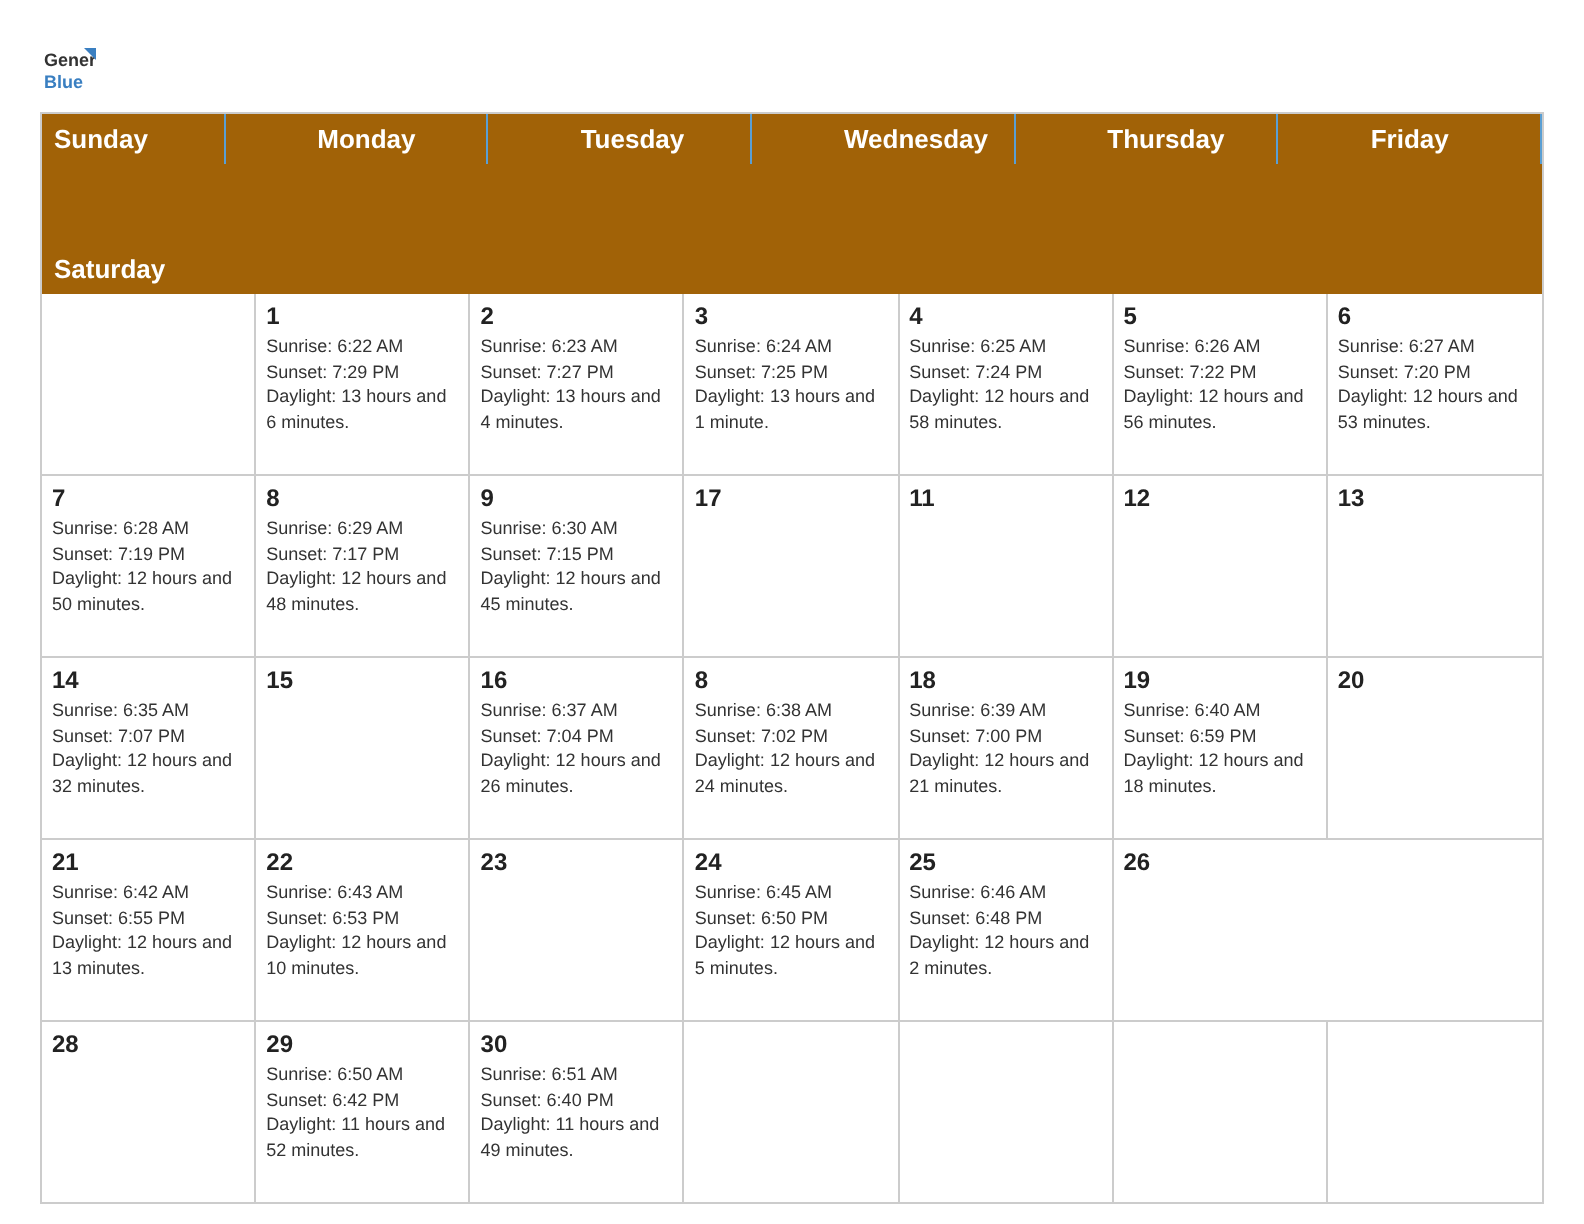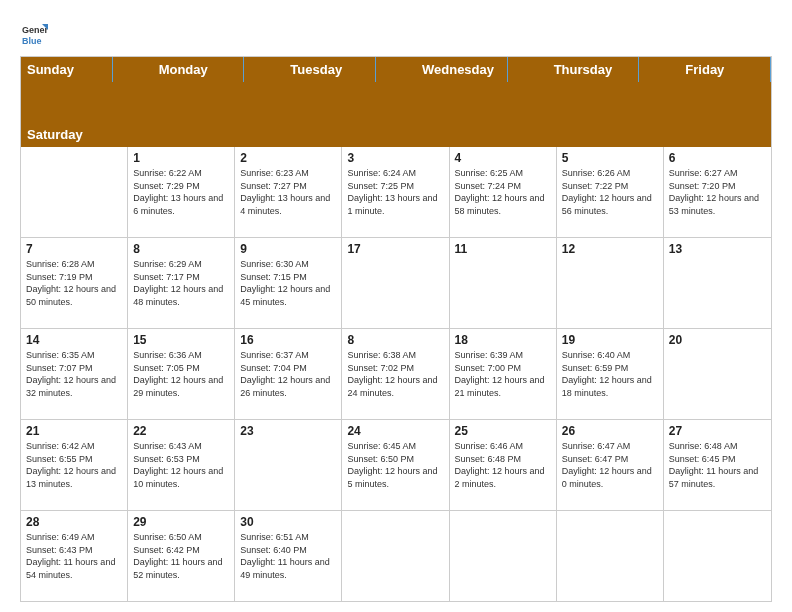--- a/index.html
+++ b/index.html
@@ -202,21 +202,20 @@
             <div class="day-number">13</div>
           </div>
         </div>
         <div class="week-row">
           <div class="day-cell">
             <div class="day-number">14</div>
             <div class="day-info">Sunrise: 6:35 AM<br>Sunset: 7:07 PM<br>Daylight: 12 hours and 32 minutes.</div>
           </div>
           <div class="day-cell">
             <div class="day-number">15</div>
-            <div class="day-info">Sunrise: 6:36 AM<br>Sunset: 7:05 PM<br>Daylight: 12 hours and 29 minutes.</div>
           </div>
           <div class="day-cell">
             <div class="day-number">16</div>
             <div class="day-info">Sunrise: 6:37 AM<br>Sunset: 7:04 PM<br>Daylight: 12 hours and 26 minutes.</div>
           </div>
           <div class="day-cell">
             <div class="day-number">8</div>
             <div class="day-info">Sunrise: 6:38 AM<br>Sunset: 7:02 PM<br>Daylight: 12 hours and 24 minutes.</div>
           </div>
           <div class="day-cell">
@@ -246,31 +245,25 @@
           <div class="day-cell">
             <div class="day-number">24</div>
             <div class="day-info">Sunrise: 6:45 AM<br>Sunset: 6:50 PM<br>Daylight: 12 hours and 5 minutes.</div>
           </div>
           <div class="day-cell">
             <div class="day-number">25</div>
             <div class="day-info">Sunrise: 6:46 AM<br>Sunset: 6:48 PM<br>Daylight: 12 hours and 2 minutes.</div>
           </div>
           <div class="day-cell">
             <div class="day-number">26</div>
-            <div class="day-info">Sunrise: 6:47 AM<br>Sunset: 6:47 PM<br>Daylight: 12 hours and 0 minutes.</div>
-          </div>
-          <div class="day-cell">
-            <div class="day-number">27</div>
-            <div class="day-info">Sunrise: 6:48 AM<br>Sunset: 6:45 PM<br>Daylight: 11 hours and 57 minutes.</div>
           </div>
         </div>
         <div class="week-row">
           <div class="day-cell">
             <div class="day-number">28</div>
-            <div class="day-info">Sunrise: 6:49 AM<br>Sunset: 6:43 PM<br>Daylight: 11 hours and 54 minutes.</div>
           </div>
           <div class="day-cell">
             <div class="day-number">29</div>
             <div class="day-info">Sunrise: 6:50 AM<br>Sunset: 6:42 PM<br>Daylight: 11 hours and 52 minutes.</div>
           </div>
           <div class="day-cell">
             <div class="day-number">30</div>
             <div class="day-info">Sunrise: 6:51 AM<br>Sunset: 6:40 PM<br>Daylight: 11 hours and 49 minutes.</div>
           </div>
           <div class="day-cell empty"></div>

